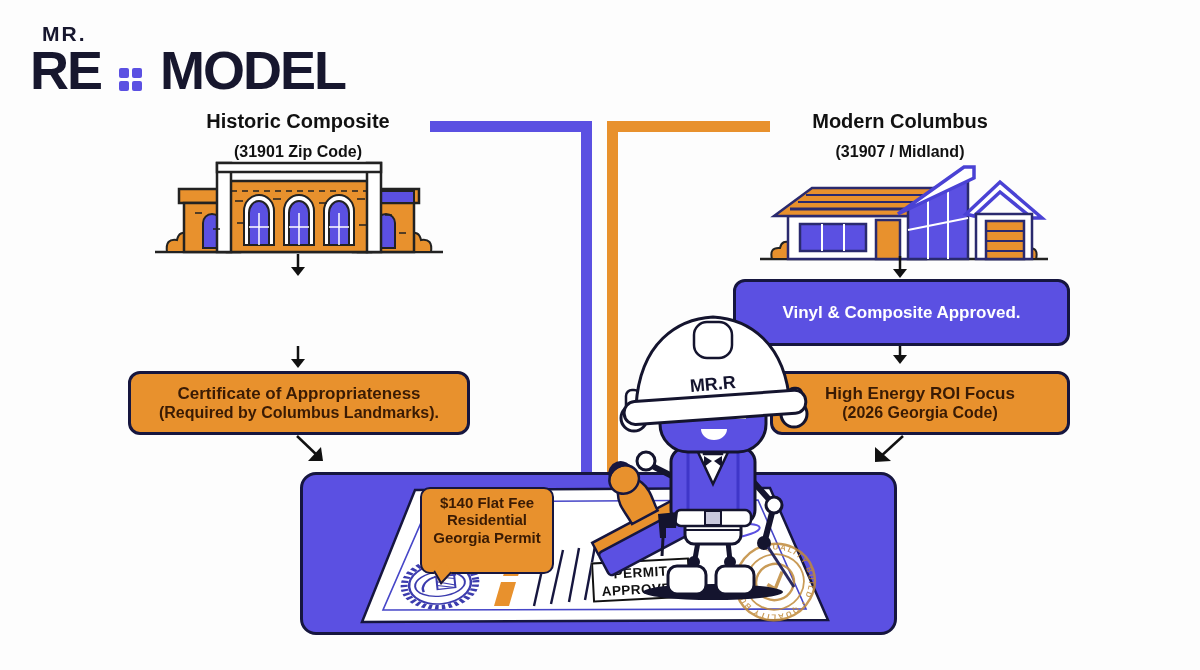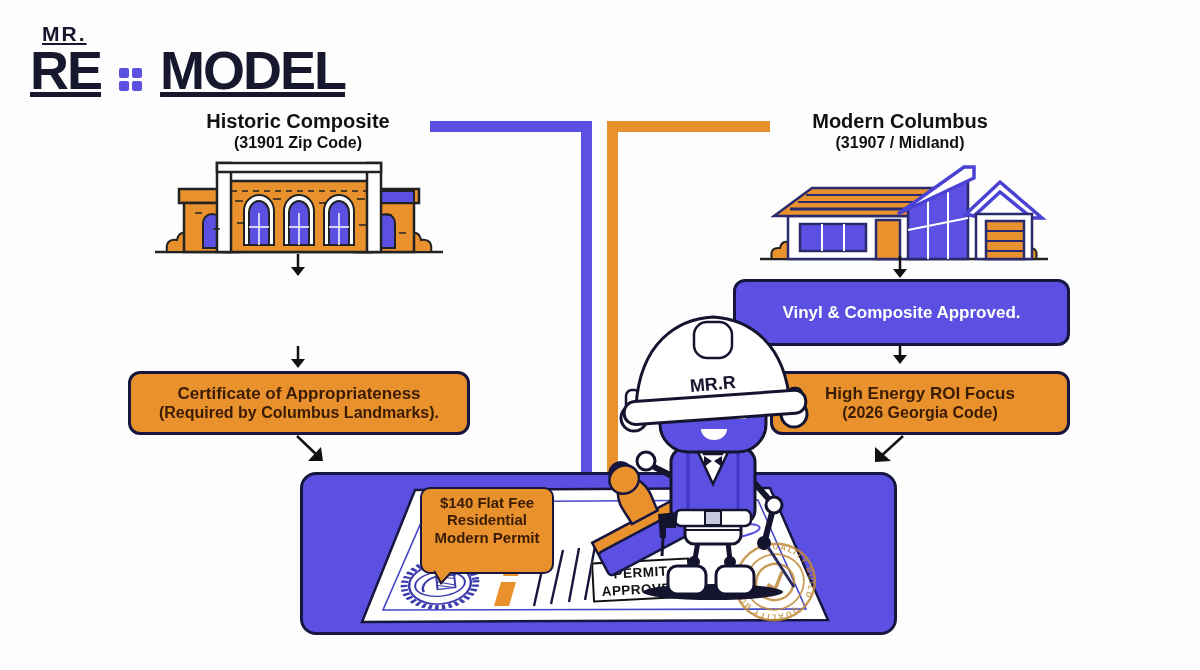--- a/index.html
+++ b/index.html
@@ -4,31 +4,31 @@
 <style>
   :root{
     --purple:#5b50e2; --orange:#e8912d; --navy:#16163f;
     --darktext:#3a1b04; --sealblue:#3c3cae; --tan:#c08a3a;
   }
   *{margin:0;padding:0;box-sizing:border-box;}
   body{font-family:"Liberation Sans",sans-serif;background:#e9e9e9;}
   .stage{position:relative;width:1200px;height:670px;background:#fdfdfd;overflow:hidden;}
 
   
-  .logo{position:absolute;left:30px;top:22px;color:#17172e;text-decoration:underline;}
+  .logo{position:absolute;left:30px;top:22px;color:#17172e;}
   .logo .mr{font-size:21px;font-weight:800;letter-spacing:2px;margin-left:12px;}
   .logo .big{font-size:54px;font-weight:800;letter-spacing:-2px;line-height:0.92;display:flex;align-items:flex-end;gap:20px;}
   .logo-window{display:inline-block;width:23px;height:23px;margin:0 -2px 5px -2px;
     display:grid;grid-template-columns:1fr 1fr;gap:3px;}
   .logo-window i{background:var(--purple);border-radius:2px;}
 
   
   .col-head{position:absolute;width:330px;text-align:center;color:#111;}
   .col-head .t{font-size:20px;font-weight:800;}
-  .col-head .s{font-size:16px;font-weight:600;margin-top:1px;}
+  .col-head .s{font-size:16px;font-weight:600;margin-top:10px;}
   .head-left{left:133px;top:110px;}
   .head-right{left:735px;top:110px;}
 
   
   .pipe{position:absolute;z-index:0;}
   .pipe.blue{background:var(--purple);}
   .pipe.orange{background:var(--orange);}
 
   
   .ibox{position:absolute;border:3px solid var(--navy);border-radius:12px;
@@ -239,21 +239,21 @@
         </defs>
       <text font-size="8" font-weight="700" fill="#c08a3a" letter-spacing="1.5">
         <textPath href="#ringPath">QUALITY BUILD • QUALITY BUILD •</textPath>
       </text>
     </g>
   </svg>
 
   <div class="bubble">
     <div>$140 Flat Fee</div>
     <div>Residential</div>
-    <div>Modern Permit</div>
+    <div>Georgia Permit</div>
     <div class="tail"></div>
   </div>
 
   <div class="approved">
     <div>PERMIT</div>
     <div>APPROVED</div>
   </div>
 
   <svg style="left:574px;top:442px;z-index:4;" width="135" height="135" viewBox="0 0 135 135">
     <g transform="rotate(-28 67 67)">

